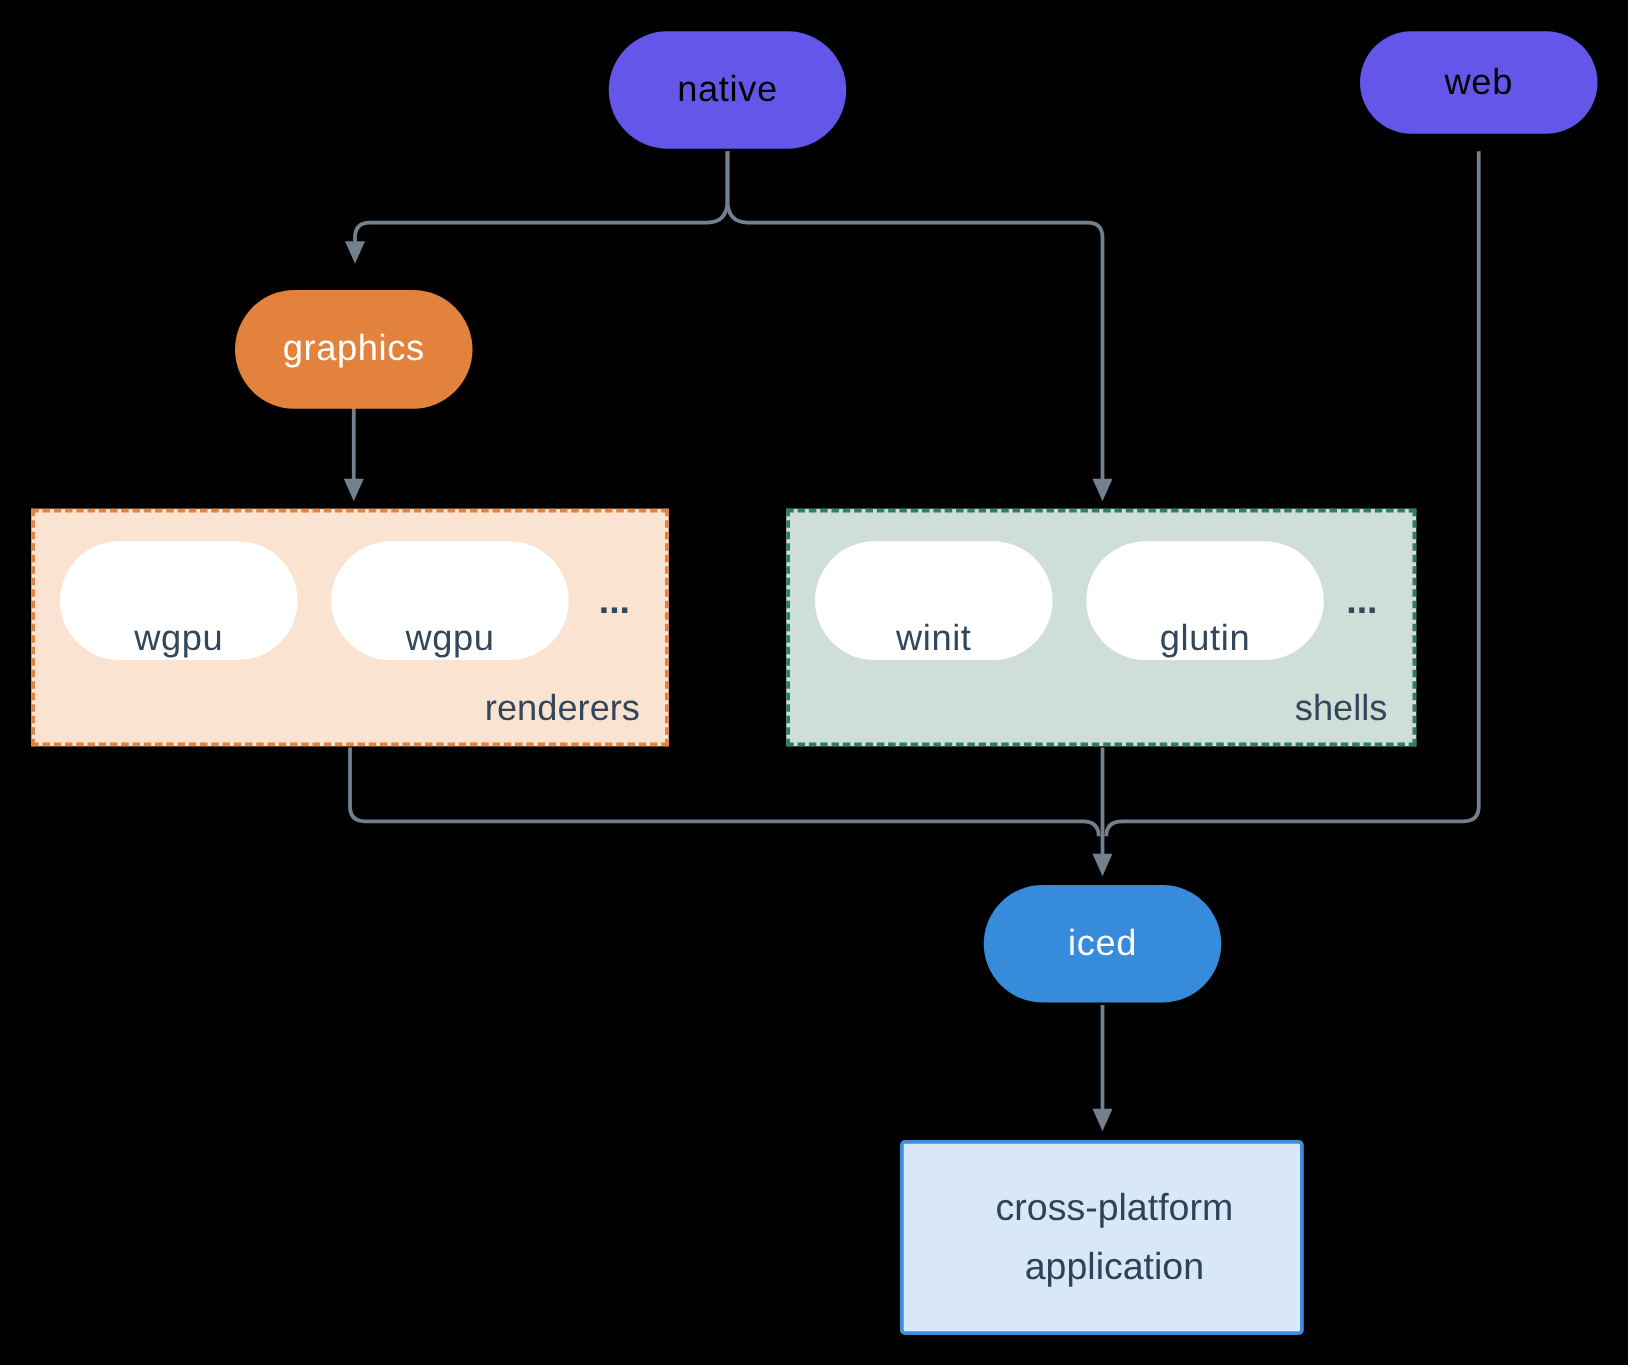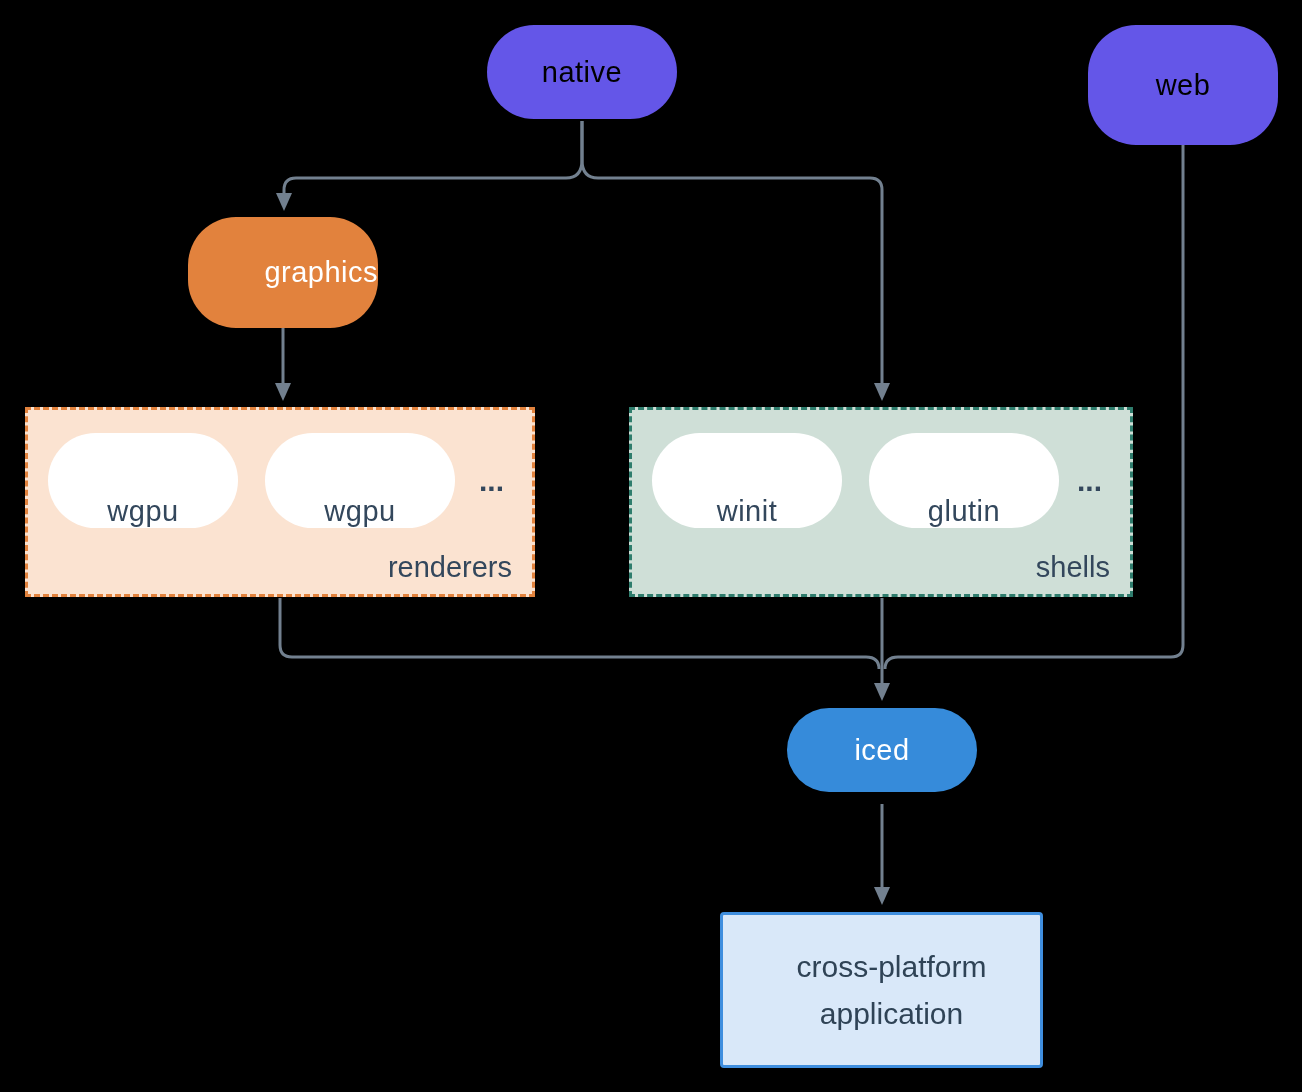--- a/index.html
+++ b/index.html
@@ -34,23 +34,23 @@
     border-radius: 48px;
     font-size: 29px;
     letter-spacing: 0.5px;
   }
   .pill.purple { background: #6456e8; color: #000000; }
   .pill.orange { background: #e2823d; color: #ffffff; }
   .pill.blue   { background: #368bda; color: #ffffff; }
   .pill.white  { background: #ffffff; color: #33475c; align-items: flex-end; }
 
   .node-native   { left: 487px; top: 25px;  width: 190px; height: 94px; }
-  .node-web      { left: 1088px; top: 25px; width: 190px; height: 120px; }
-  .node-graphics { left: 188px; top: 217px; width: 190px; height: 111px; justify-content: flex-end; }
-  .node-iced     { left: 787px; top: 708px; width: 190px; height: 84px; }
+  .node-web      { left: 1088px; top: 25px; width: 190px; height: 82px; }
+  .node-graphics { left: 188px; top: 232px; width: 190px; height: 95px; }
+  .node-iced     { left: 787px; top: 708px; width: 190px; height: 94px; }
 
   .group {
     position: absolute;
     top: 407px;
     height: 190px;
     box-sizing: border-box;
   }
   .group-renderers {
     left: 25px;
     width: 510px;

